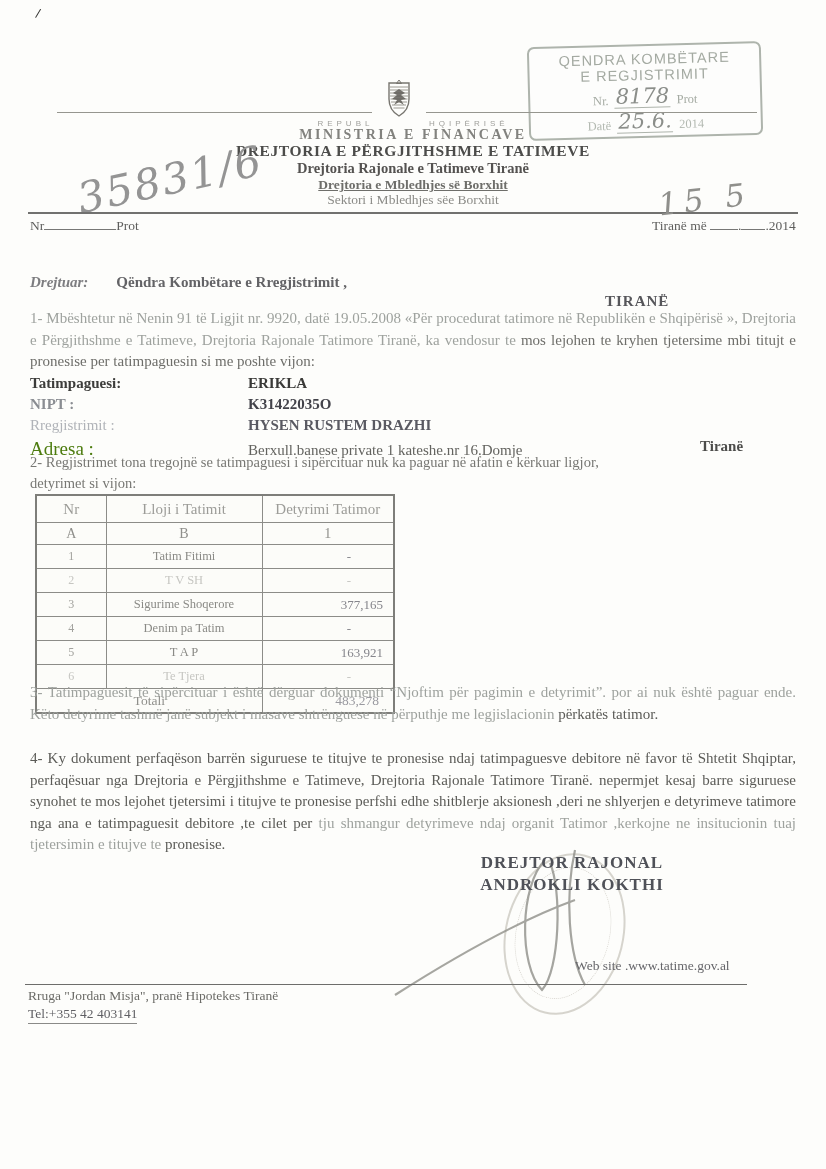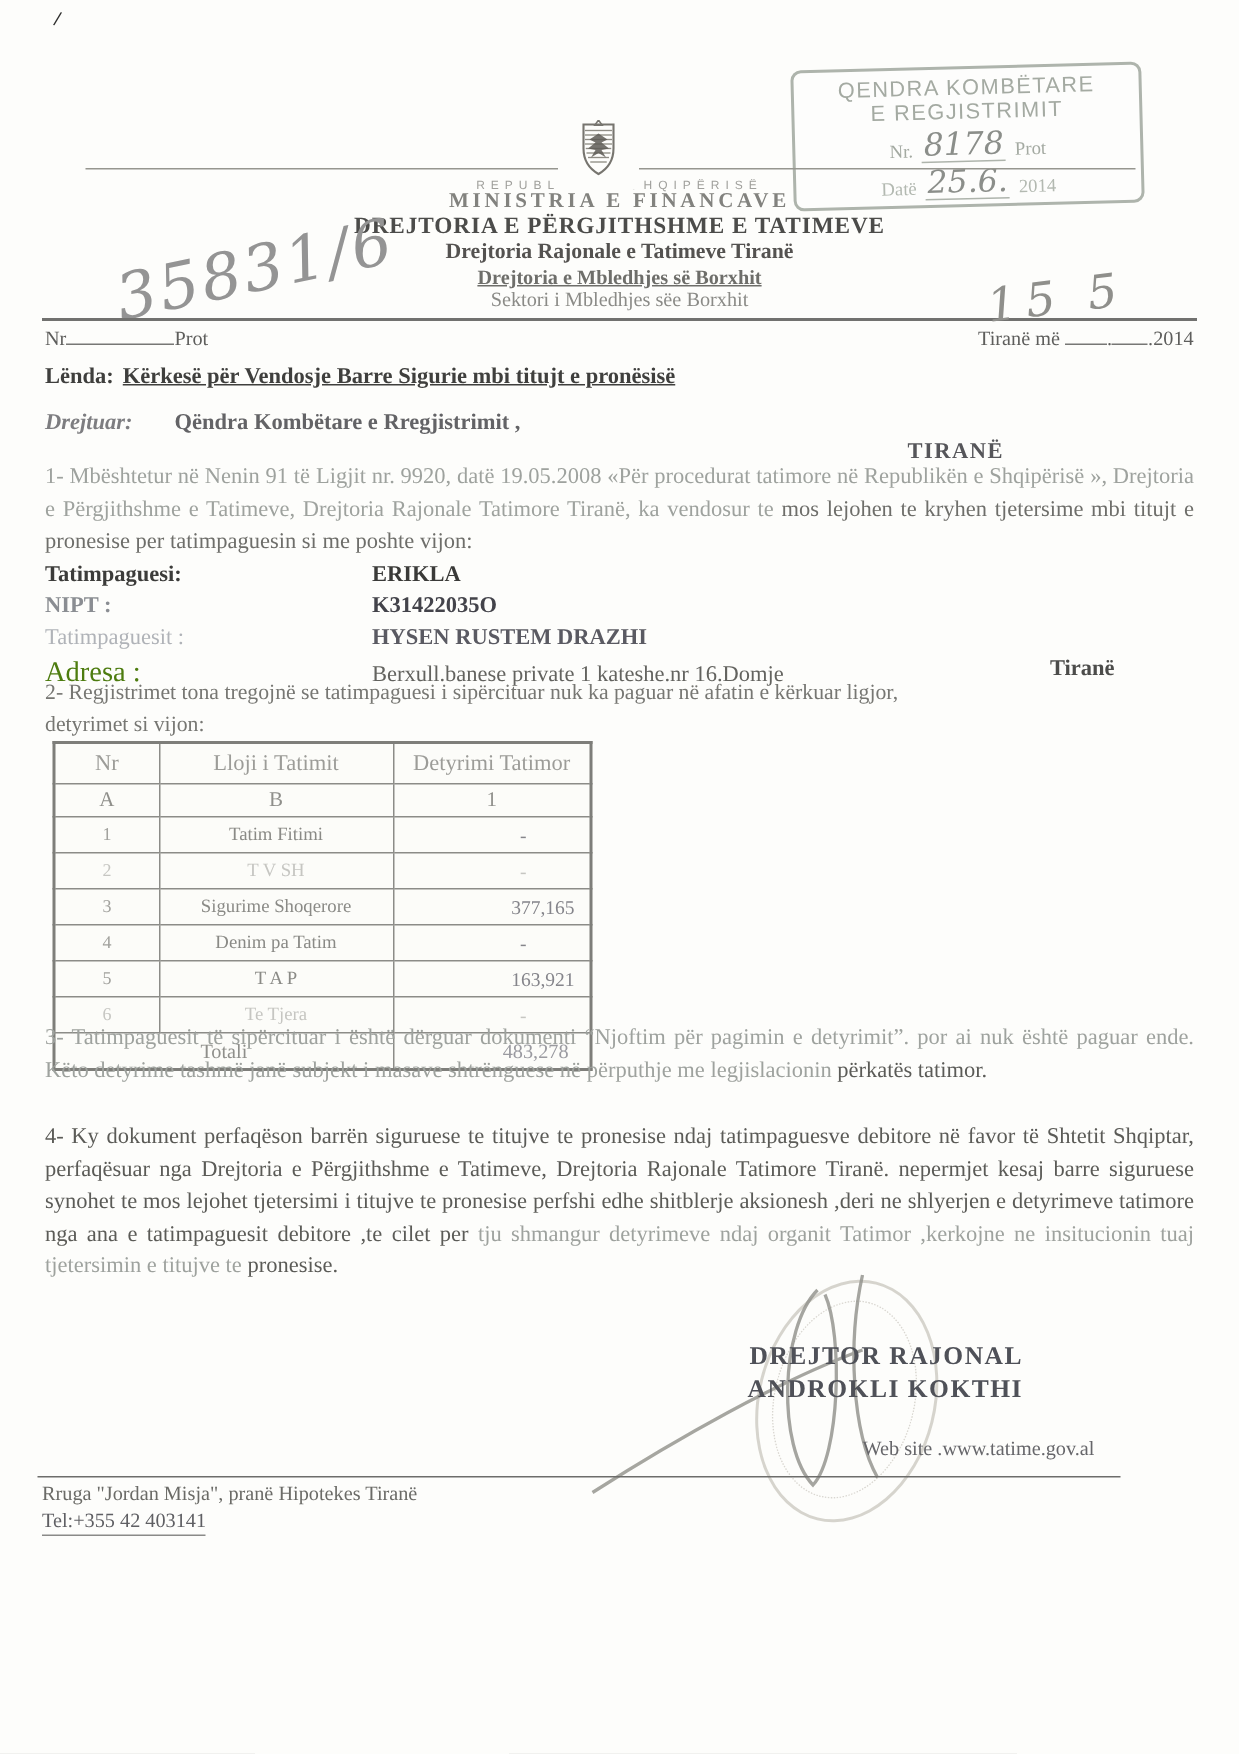--- a/index.html
+++ b/index.html
@@ -116,21 +116,21 @@
     left:505px; top:852px; width:115px; height:160px;
     border:2px solid #b7b2a8; border-radius:50%;
     transform:rotate(14deg); opacity:.55;
   }
   .sig-ellipse-inner {
     left:516px; top:866px; width:92px; height:132px;
     border:1px dotted #b7b2a8; border-radius:50%;
     transform:rotate(14deg); opacity:.5;
   }
   .sig-strokes { left:380px; top:845px; }
-  .sig-text { left:462px; top:893px; width:220px; text-align:right;
+  .sig-text { left:462px; top:852px; width:220px; text-align:center;
     font-size:17px; font-weight:bold; color:#4f5158; letter-spacing:1px; line-height:22px; }
 
   
   .rule-footer { left:25px; top:984px; width:722px; border-top:1.5px solid #6d6d6b; }
   .footer-address { left:28px; top:988px; font-size:13.5px; color:#6b6b67; }
   .footer-site { left:575px; top:958px; font-size:13.5px; color:#66666a; }
   .footer-tel { left:28px; top:1006px; font-size:13.5px; color:#5f5f63; border-bottom:1px solid #8a8a88; padding-bottom:1px; }
 </style>
 </head>
 <body>
@@ -183,40 +183,37 @@
   <div class="abs rule-main"></div>
   <div class="abs protocol-left">
     <span>Nr</span><span class="blank" style="width:72px"></span><span>Prot</span>
   </div>
   <div class="abs hand-date">15 5</div>
   <div class="abs protocol-right">
     <span>Tiranë më</span>
     <span class="blank" style="width:28px"></span><span>.</span><span class="blank" style="width:24px"></span><span>.2014</span>
   </div>
 
-  <div class="abs subject-line">
-    <span class="lbl">Lënda:</span><span class="txt">Kërkesë për Vendosje Barre Sigurie mbi titujt e pronësisë</span>
-  </div>
   <div class="abs addressee-line">
     <span class="lbl">Drejtuar:</span><span class="nm">Qëndra Kombëtare e Rregjistrimit ,</span>
   </div>
   <div class="abs addressee-city">TIRANË</div>
 
   <div class="abs para p1">
     <span class="faint-ink">1- Mbështetur në Nenin 91 të Ligjit nr. 9920, datë 19.05.2008  «Për procedurat tatimore në Republikën e Shqipërisë », Drejtoria e Përgjithshme e Tatimeve, Drejtoria Rajonale Tatimore Tiranë, ka vendosur te </span><span class="mid-ink">mos lejohen te kryhen tjetersime mbi titujt e pronesise per tatimpaguesin si me poshte vijon:</span>
   </div>
 
   <div class="abs tp-row" style="top:375px">
     <span class="tp-label tp-name-l">Tatimpaguesi:</span><span class="tp-name-v">ERIKLA</span>
   </div>
   <div class="abs tp-row" style="top:396px">
     <span class="tp-label tp-nipt-l">NIPT   :</span><span class="tp-nipt-v">K31422035O</span>
   </div>
   <div class="abs tp-row" style="top:417px">
-    <span class="tp-label tp-admin-l">Tatimpaguesit :</span><span class="tp-admin-v">HYSEN RUSTEM DRAZHI</span>
+    <span class="tp-label tp-admin-l">Rregjistrimit :</span><span class="tp-admin-v">HYSEN RUSTEM DRAZHI</span>
   </div>
   <div class="abs tp-row" style="top:438px; width:766px;">
     <span class="tp-label tp-addr-l">Adresa :</span><span class="tp-addr-v">Berxull.banese private 1 kateshe.nr 16.Domje</span>
     <span class="tp-addr-city">Tiranë</span>
   </div>
 
   <div class="abs p2-wrap">
     <div>2- Regjistrimet tona tregojnë se tatimpaguesi i sipërcituar nuk ka  paguar në afatin e kërkuar ligjor,</div>
     <div>detyrimet si vijon:</div>
   </div>

